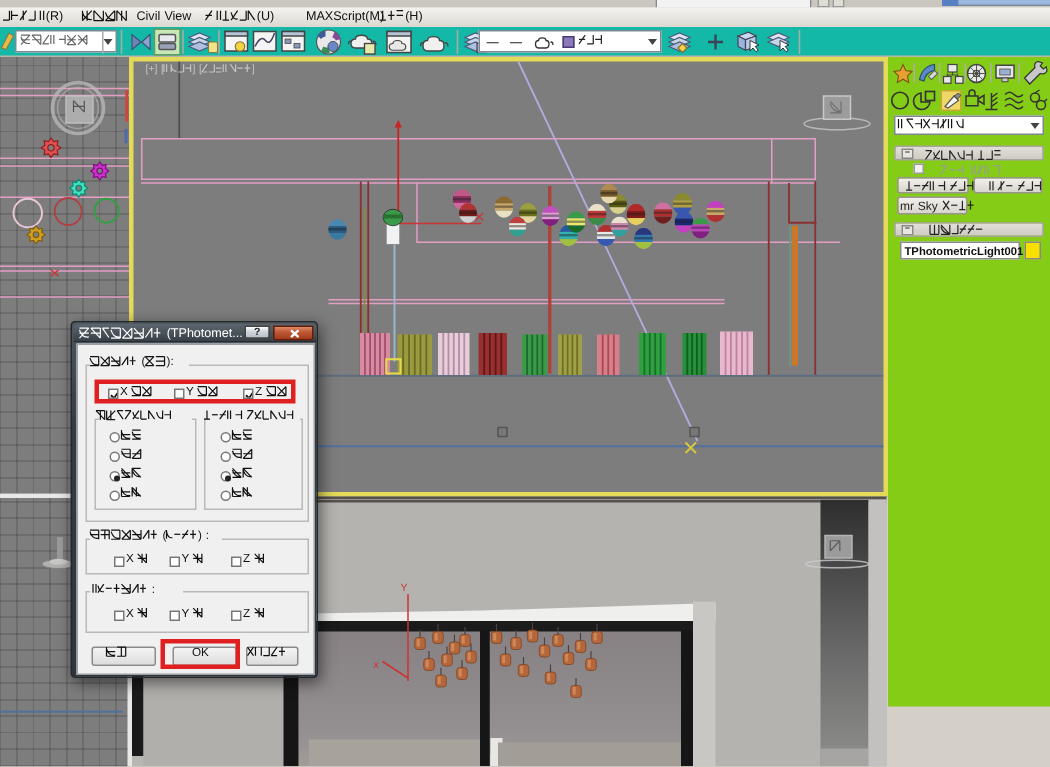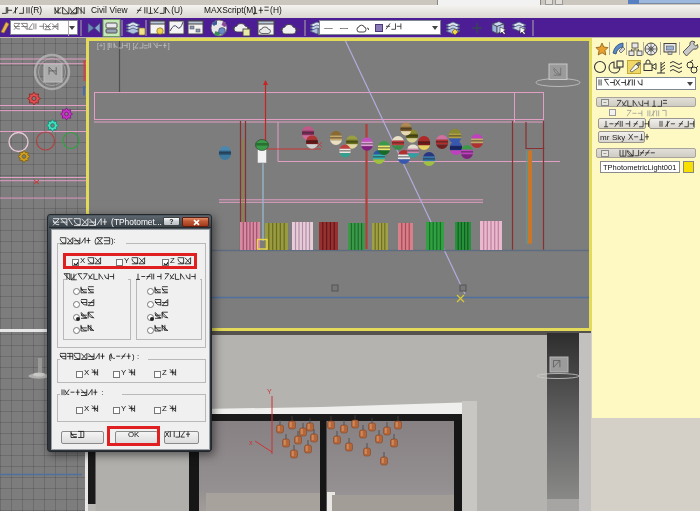--- a/index.html
+++ b/index.html
@@ -11,30 +11,30 @@
 
 #topstrip{left:0;top:0;width:700px;height:5px;background:#cbc7bf;}
 #ts-field{left:437px;top:0;width:104px;height:5px;background:#f2f2f2;border-left:1px solid #888;border-right:1px solid #888;}
 #ts-bt1{left:545px;top:0;width:8px;height:5px;background:#e0ddd6;border:1px solid #999;border-top:none;}
 #ts-bt2{left:555px;top:0;width:8px;height:5px;background:#e0ddd6;border:1px solid #999;border-top:none;}
 #ts-blue{left:628px;top:0;width:72px;height:4px;background:#9cb8dd;border-bottom:1px solid #7a8aa0;}
 #ts-blued{left:628px;top:0;width:11px;height:4px;background:#5680c2;}
 
 #menubar{left:0;top:5px;width:700px;height:13px;background:linear-gradient(#f4f3f0,#dbd8d1);font-size:8.5px;color:#111;white-space:nowrap;}
 
-#toolbar{left:0;top:18px;width:700px;height:20px;background:#4c1d95;border-bottom:1px solid #b9b5ac;}
+#toolbar{left:0;top:18px;width:700px;height:20px;background:#14b8a6;border-bottom:1px solid #b9b5ac;}
 .combo{position:absolute;background:#fff;border:1px solid #7f8792;height:15px;font-size:9px;color:#333;}
 .carrow{position:absolute;right:2px;top:5px;width:0;height:0;border-left:3px solid transparent;border-right:3px solid transparent;border-top:4px solid #444;}
 
 #vpTL{left:0;top:38px;width:86px;height:292px;}
 #vpBL{left:0;top:332px;width:86px;height:179px;}
 #divLR{left:0;top:329px;width:86px;height:3px;background:#e8e8e8;}
 #divV{left:85px;top:332px;width:3px;height:179px;background:#e8e8e8;}
 #vpFront{left:86px;top:38px;width:506px;height:293px;border:3px solid #e4da5a;background:#7d7d7d;}
-#rightcol{left:592px;top:38px;width:108px;height:380px;background:#fef9c3;}
+#rightcol{left:592px;top:38px;width:108px;height:433px;background:#84cc16;font-weight:bold;}
 #vpCam{left:88px;top:333px;width:503px;height:178px;background:#b4b3b0;overflow:hidden;}
 .pbtn{background:linear-gradient(#f2f0ec,#d8d5cd);border:1px solid #9a968e;border-radius:2px;}
 .grp{position:absolute;border:1px solid #b9b9b9;}
 .cb{position:absolute;width:7px;height:7px;background:#fff;border:1px solid #777;overflow:hidden;}.cb svg{display:block;}
 .rd{position:absolute;width:7px;height:7px;background:#fff;border:1px solid #777;border-radius:50%;}
 .rdot{position:absolute;left:1.5px;top:1.5px;width:4px;height:4px;background:#222;border-radius:50%;}
 .dbtn{position:absolute;background:linear-gradient(#f4f4f4,#dddddd);border:1px solid #8a8a8a;border-radius:2px;}
 .redbox{position:absolute;border:3px solid #e02020;}
 </style></head>
 <body>

